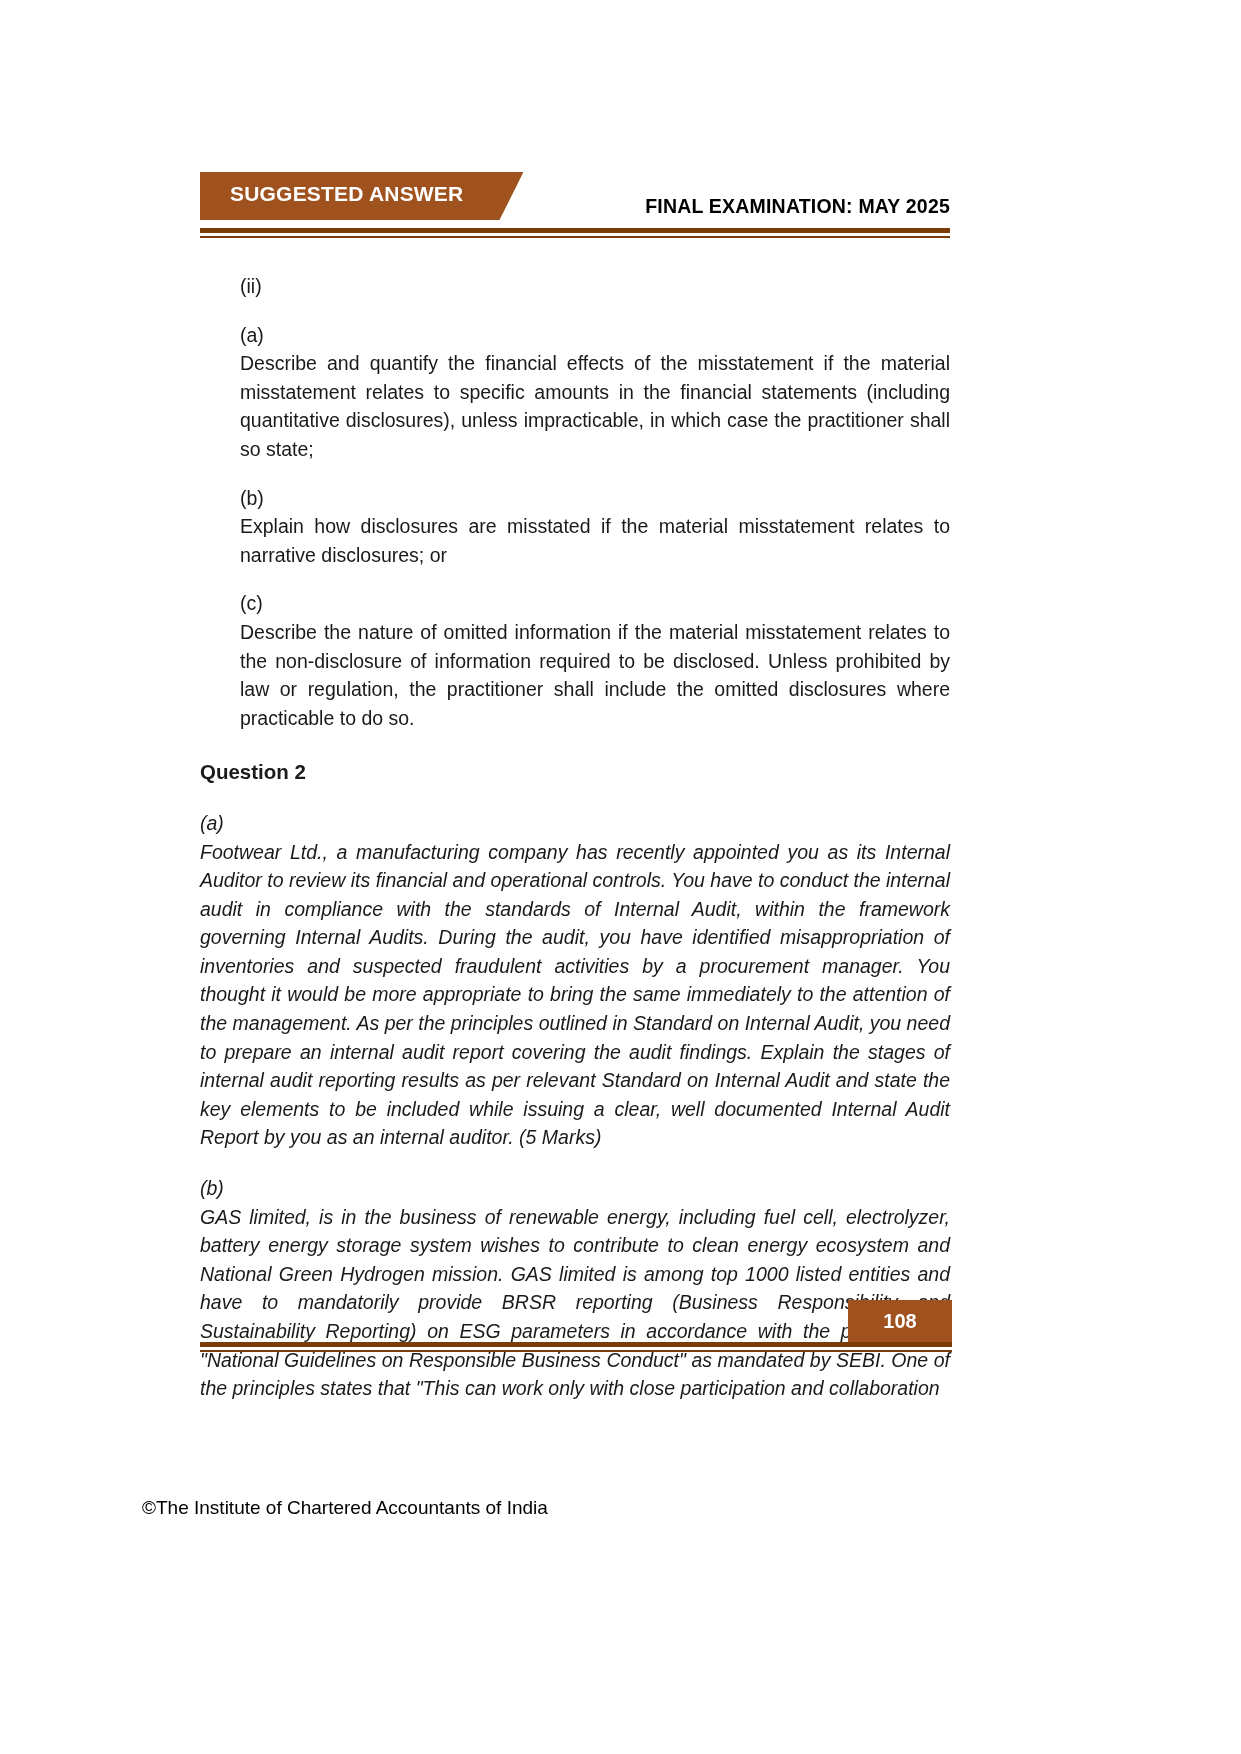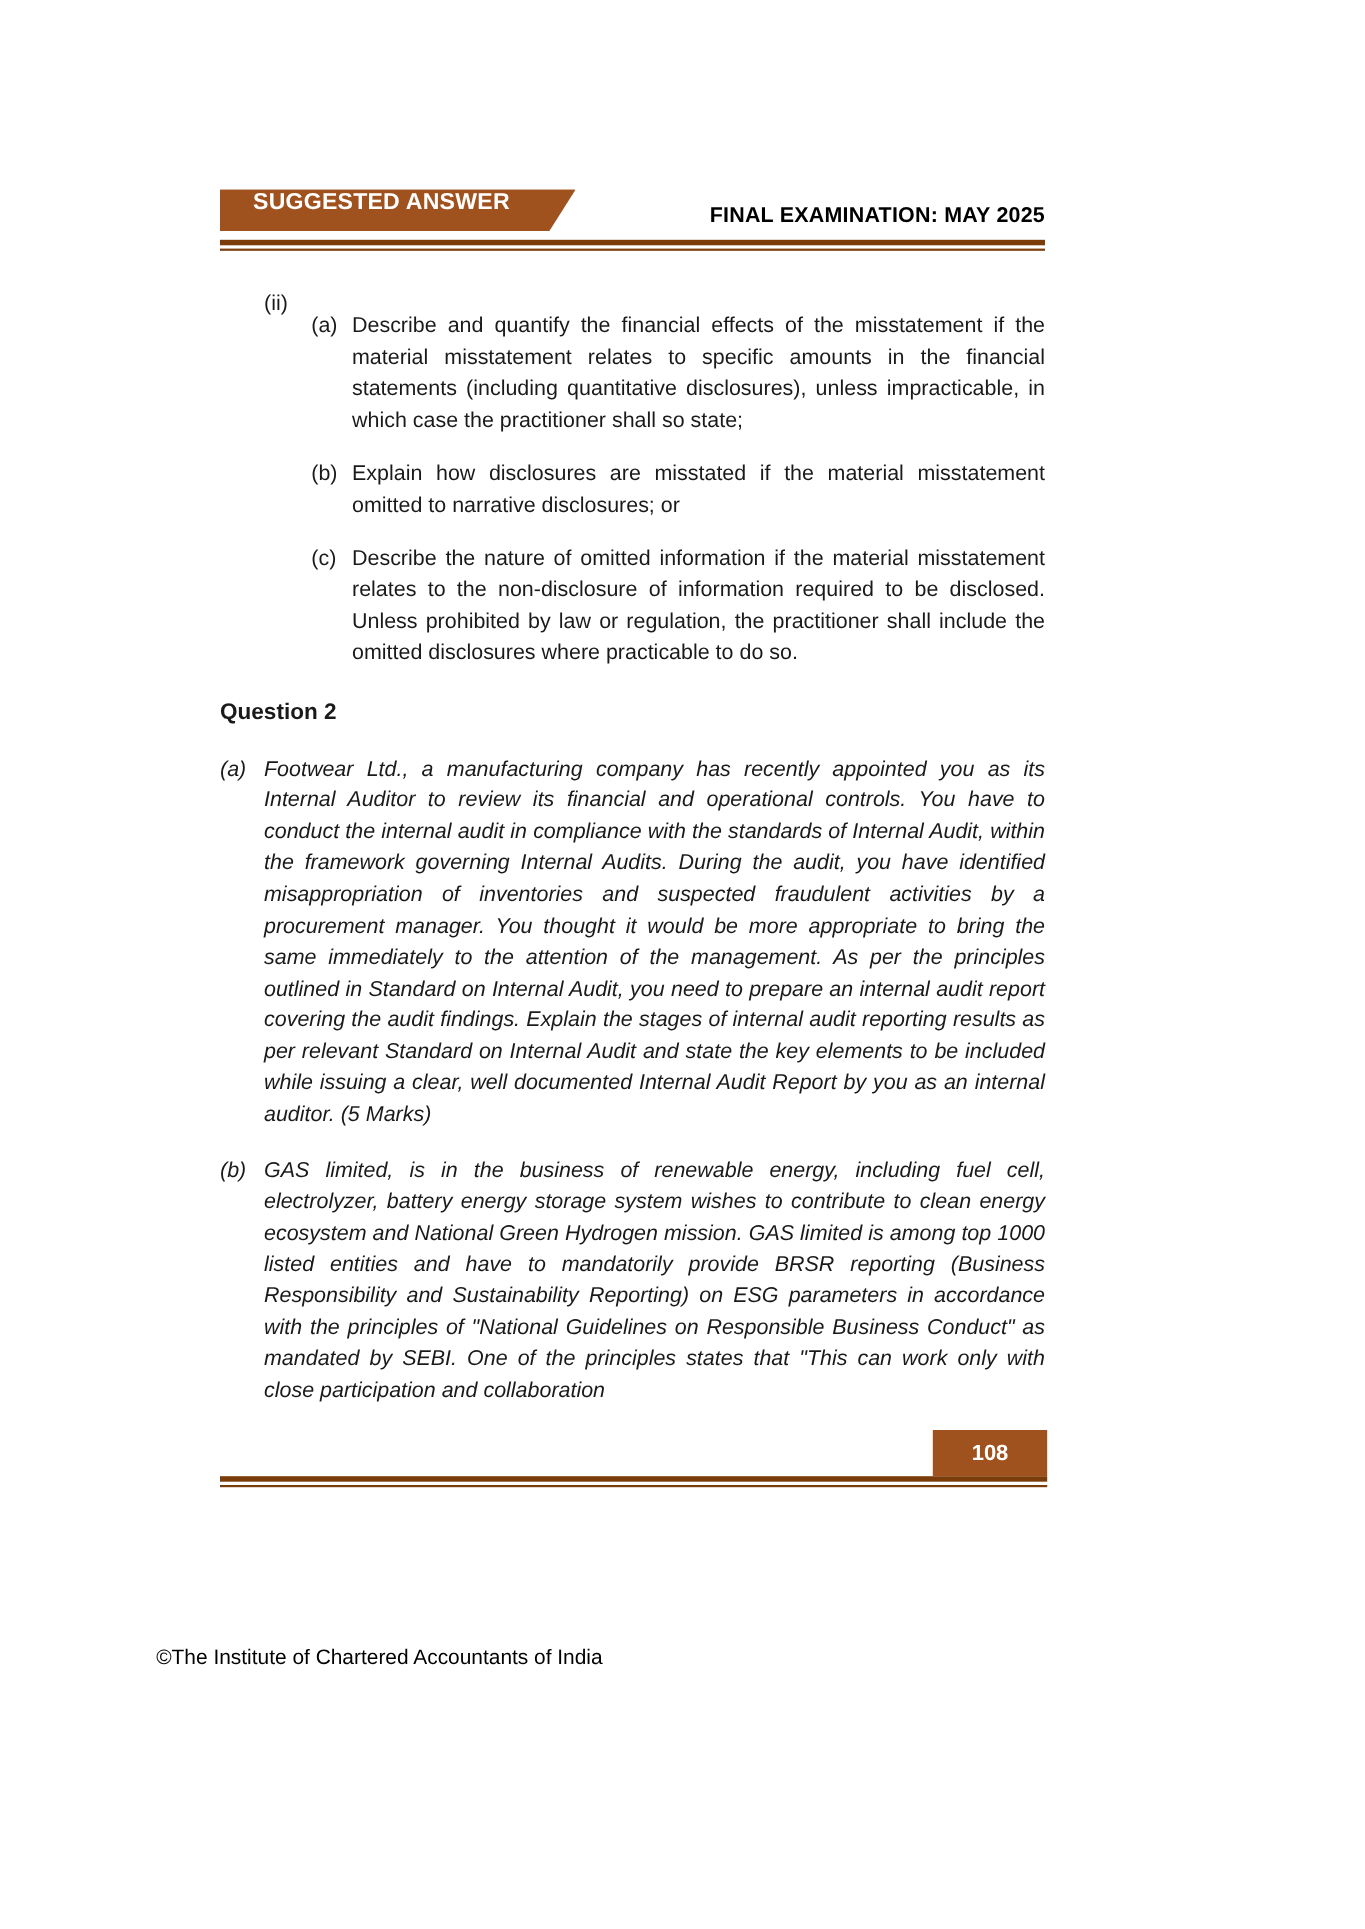--- a/index.html
+++ b/index.html
@@ -25,41 +25,41 @@
     justify-content: space-between;
     align-items: flex-end;
     margin-bottom: 8px;
   }
   .banner {
     background: #a0521e;
     color: #ffffff;
     font-weight: bold;
     font-size: 21px;
     letter-spacing: 0.2px;
-    padding: 0 60px 14px 30px;
+    padding: 10px 60px 14px 30px;
     clip-path: polygon(0 0, 100% 0, calc(100% - 24px) 100%, 0 100%);
     min-width: 300px;
   }
   .exam-title {
     color: #000000;
     font-weight: bold;
     font-size: 19.5px;
     padding-bottom: 2px;
     letter-spacing: 0.2px;
   }
   .rule-thick { border-top: 5px solid #7a3d0a; }
   .rule-thin  { border-top: 2px solid #7a3d0a; margin-top: 3px; }
   
   .body-text {
     margin-top: 34px;
     font-size: 19.5px;
     line-height: 28.6px;
     text-align: justify;
   }
-  .item { display: flex; }
+  .item { display: flex; flex-direction: column; }
   .item .label { flex: 0 0 auto; }
   .item .itext { flex: 1 1 auto; }
   .item-ii { margin-left: 40px; }
   .item-ii > .label { width: 43px; }
   .subitem { margin-top: 20px; }
   .subitem > .label { width: 37px; }
   .q-heading {
     font-weight: bold;
     font-size: 20.5px;
     margin-top: 26px;
@@ -115,21 +115,21 @@
         <span class="label">(ii)</span>
         <div class="itext">
 
           <div class="item subitem">
             <span class="label">(a)</span>
             <div class="itext">Describe and quantify the financial effects of the misstatement if the material misstatement relates to specific amounts in the financial statements (including quantitative disclosures), unless impracticable, in which case the practitioner shall so state;</div>
           </div>
 
           <div class="item subitem">
             <span class="label">(b)</span>
-            <div class="itext">Explain how disclosures are misstated if the material misstatement omitted to narrative disclosures; or</div>
+            <div class="itext">Explain how disclosures are misstated if the material misstatement relates to narrative disclosures; or</div>
           </div>
 
           <div class="item subitem">
             <span class="label">(c)</span>
             <div class="itext">Describe the nature of omitted information if the material misstatement relates to the non-disclosure of information required to be disclosed. Unless prohibited by law or regulation, the practitioner shall include the omitted disclosures where practicable to do so.</div>
           </div>
         </div>
       </div>
 
       <div class="q-heading">Question 2</div>

